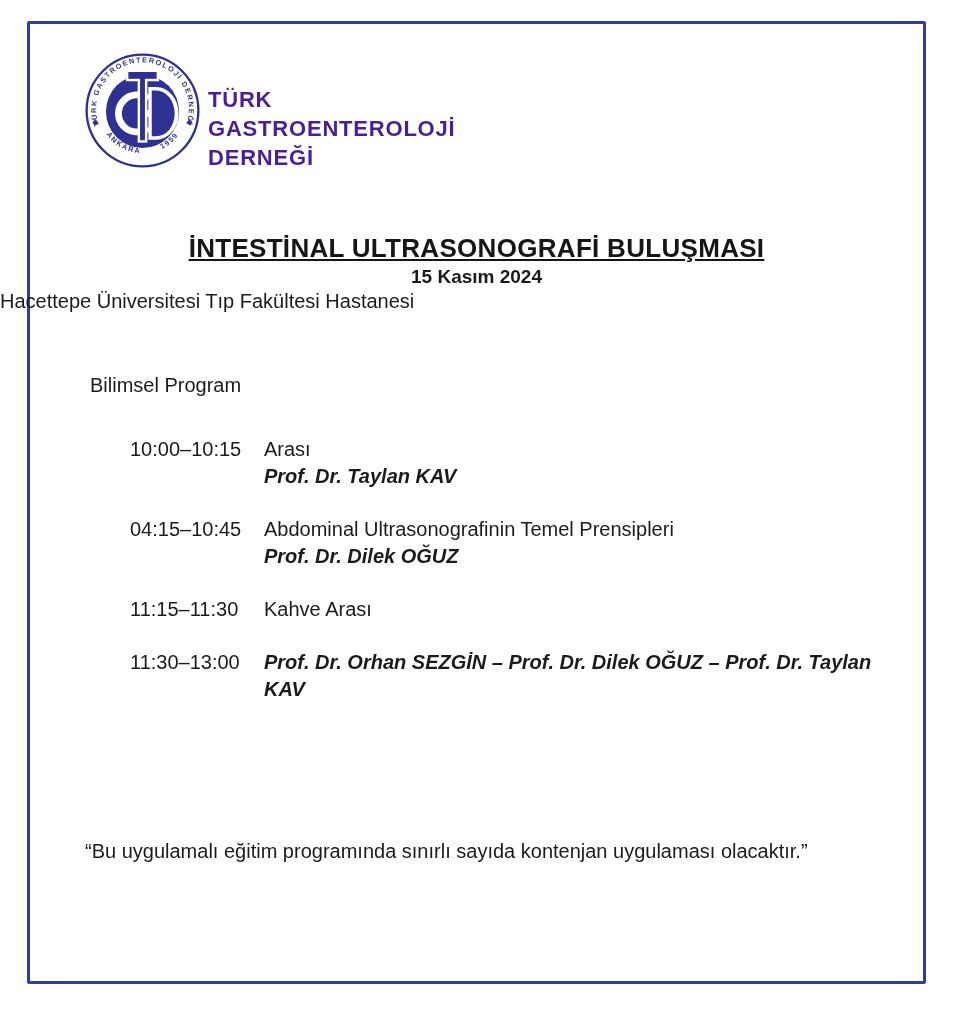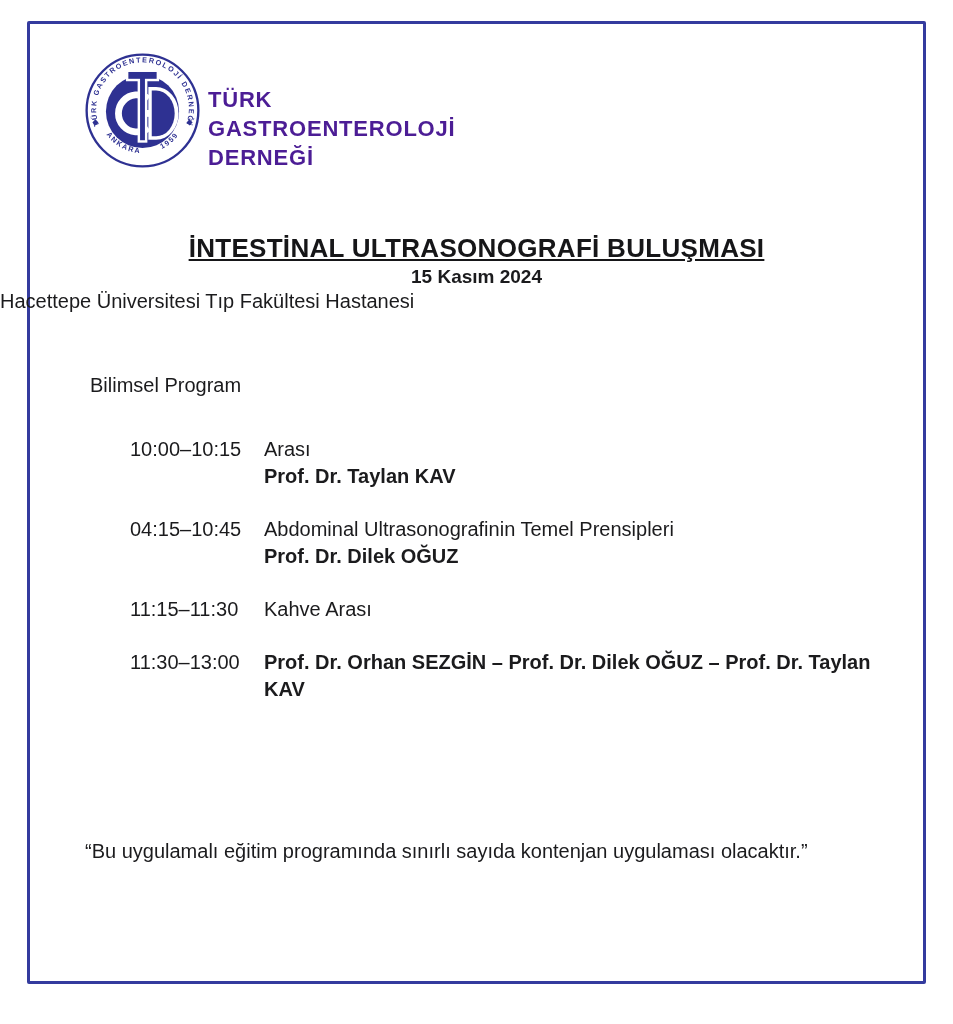--- a/index.html
+++ b/index.html
@@ -99,20 +99,21 @@
   }
   .session-body {
     flex: 1 1 auto;
     min-width: 0;
   }
   .session-title {
     font-weight: normal;
   }
   .session-speakers {
     font-weight: bold;
+    font-style: italic;
   }
   .note {
     position: absolute;
     left: 85px;
     top: 838px;
     right: 60px;
     font-size: 20px;
     line-height: 27px;
     font-weight: normal;
   }

